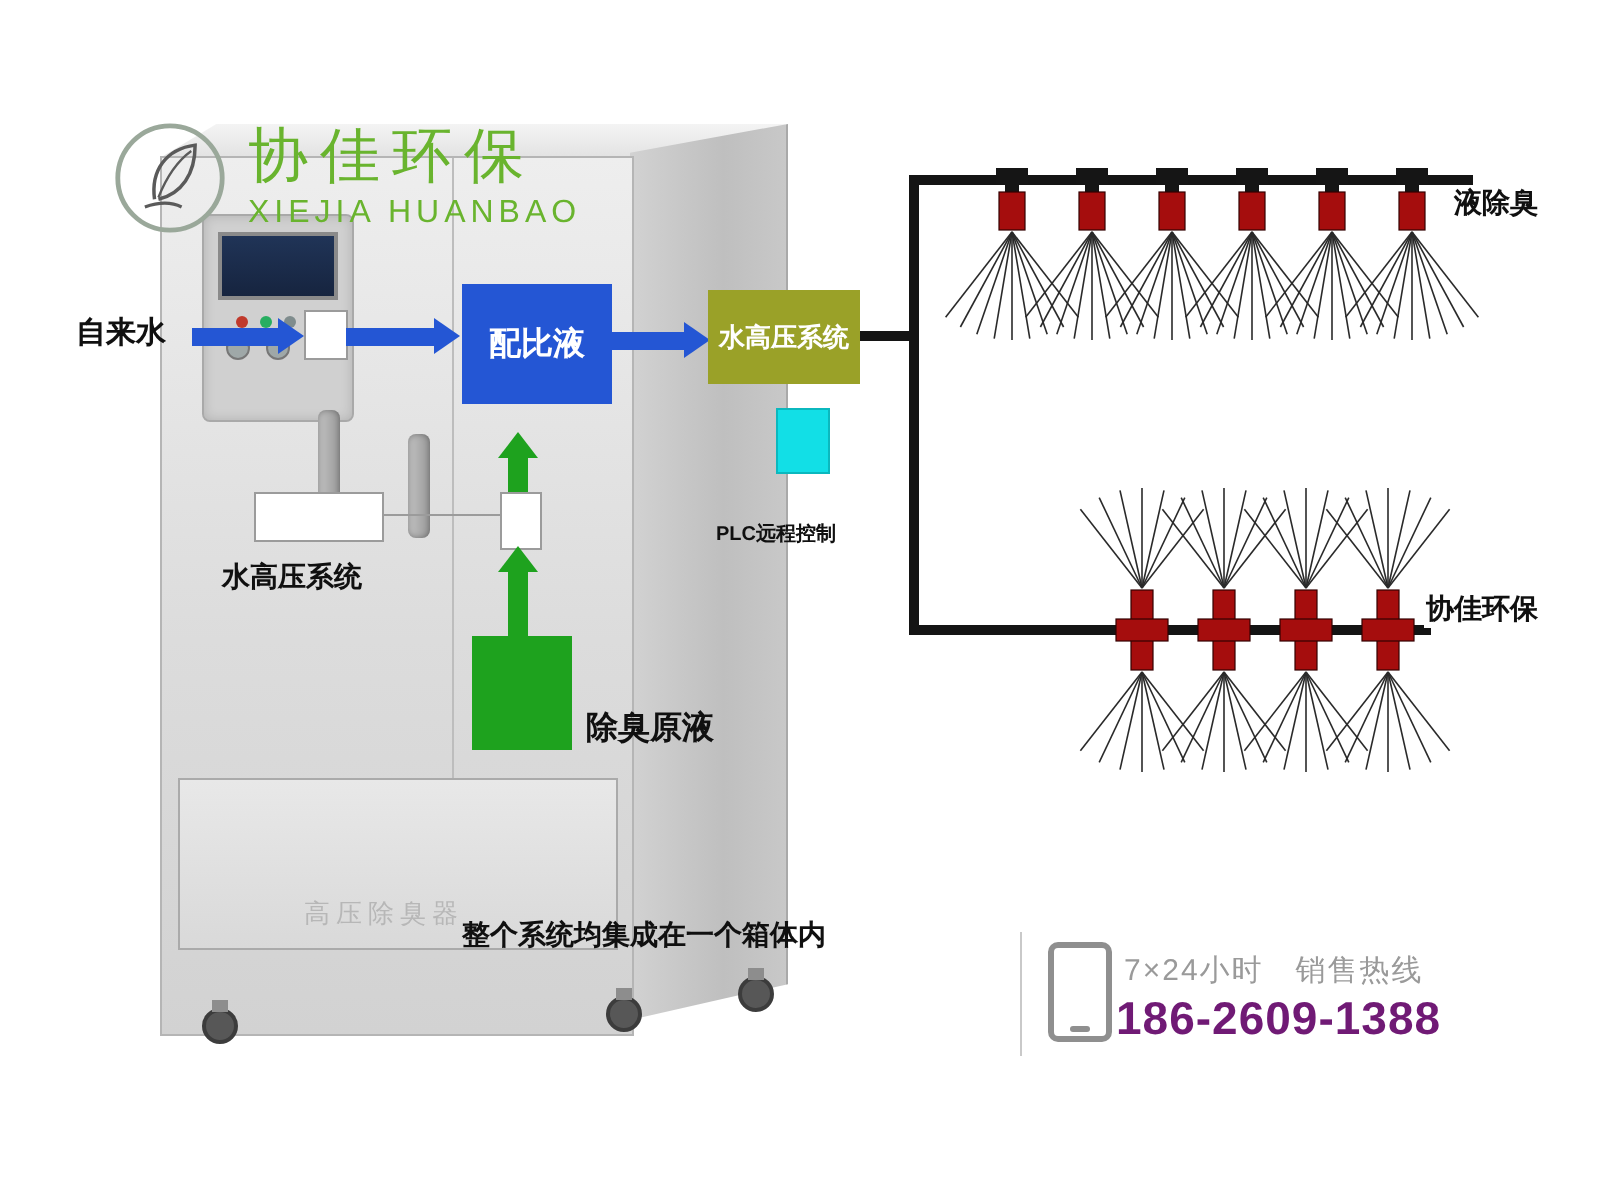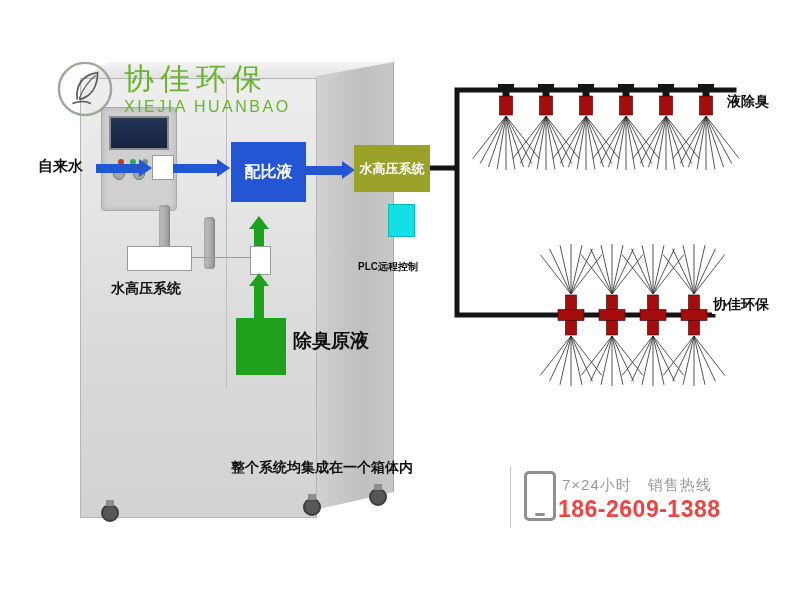--- a/index.html
+++ b/index.html
@@ -59,21 +59,21 @@
   .varrow .head{width:0;height:0;border-left:10px solid transparent;border-right:10px solid transparent;
                 border-bottom:13px solid var(--flow-green,#1ea21e);}
   .varrow .body{width:10px;flex:1;background:var(--flow-green,#1ea21e);}
 
   
   .contact-divider{background:#c9c9c9;z-index:5;}
   .phone-icon{width:26px;height:44px;border:3px solid #8f8f8f;border-radius:5px;z-index:5;}
   .phone-icon::after{content:'';position:absolute;left:50%;bottom:2px;transform:translateX(-50%);
                      width:10px;height:3px;background:#8f8f8f;border-radius:2px;}
   .hotline{color:#9a9a9a;font-size:15px;letter-spacing:1px;z-index:5;white-space:nowrap;}
-  .phone-number{color:#ef4444;font-size:23px;font-weight:bold;letter-spacing:.5px;z-index:5;white-space:nowrap;}
+  .phone-number{color:#701a75;font-size:23px;font-weight:bold;letter-spacing:.5px;z-index:5;white-space:nowrap;}
 </style>
 </head>
 <body>
 
 <div class="stage">
 
   <div class="logo">
     <div class="logo-mark">
       <svg viewBox="0 0 60 60" width="58" height="58">
         <circle cx="30" cy="30" r="27" fill="none" stroke="#9aa89a" stroke-width="2.5"></circle>
@@ -97,20 +97,23 @@
         <div class="screen"></div>
         <div class="btn-row">
           <span class="dot" style="background:#c0392b;"></span><span class="dot" style="background:#27ae60;"></span><span class="dot" style="background:#7f8c8d;"></span><span class="dot" style="background:#7f8c8d;"></span>
         </div>
         <div class="btn-row">
           <span class="knob"></span><span class="knob"></span><span class="knob"></span>
         </div>
       </div>
       <div class="handle" style="left:78px;top:126px;height:52px;"></div>
       <div class="handle" style="left:123px;top:138px;height:52px;"></div>
+      <div class="cab-base">
+        <div class="cab-base-label">高压除臭器</div>
+      </div>
     </div>
     <div class="wheel" style="left:26px;top:446px;"></div>
     <div class="wheel" style="left:228px;top:440px;"></div>
     <div class="wheel" style="left:294px;top:430px;"></div>
   </div>
 
   <svg id="piping-svg" width="800" height="600" style="position:absolute;left:0;top:0;z-index:2;">
     <path d="M428 168 H457 M457 315 V90 H734 M457 315 H713" fill="none" stroke="#141414" stroke-width="5" stroke-linecap="square" stroke-linejoin="miter"></path>
   <g>
         <rect x="498" y="84" width="16" height="8" fill="#151515"></rect>
@@ -310,21 +313,21 @@
   <div class="varrow" style="left:249px;top:216px;height:30px;">
     <div class="head"></div>
       <div class="body"></div>
   </div>
   <div class="varrow" style="left:249px;top:273px;height:45px;">
     <div class="head"></div>
       <div class="body"></div>
   </div>
 
   <div class="flow-box box-green" style="left:236px;top:318px;width:50px;height:57px;"></div>
-  <div class="flow-label" style="left:293px;top:328px;font-size:19px;text-align:right;">除臭原液</div>
+  <div class="flow-label" style="left:293px;top:354px;font-size:16px;text-align:right;">除臭原液</div>
 
   <div class="flow-label" style="left:231px;top:440px;font-size:14px;margin-top:19px;">整个系统均集成在一个箱体内</div>
 
   <div class="flow-label" style="left:727px;top:93px;font-size:14px;">液除臭</div>
   <div class="flow-label" style="left:712px;top:296px;font-size:14px;background:#fff;padding:0 1px;">协佳环保</div>
 
   <div class="contact-divider abs" style="left:510px;top:466px;width:1px;height:62px;"></div>
   <div class="phone-icon abs" style="left:524px;top:471px;"></div>
   <div class="hotline abs" style="left:562px;top:476px;">7×24小时　销售热线</div>
   <div class="phone-number abs" style="left:558px;top:496px;">186-2609-1388</div>

